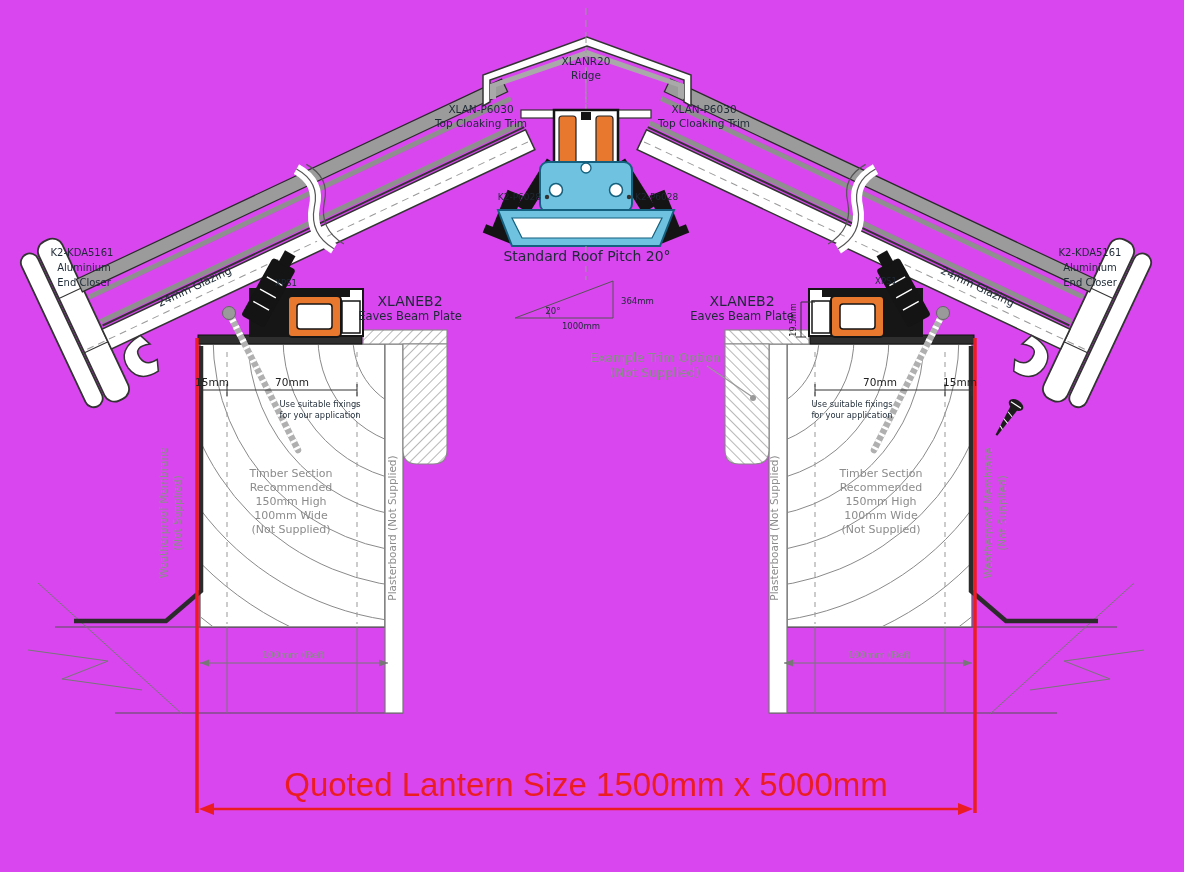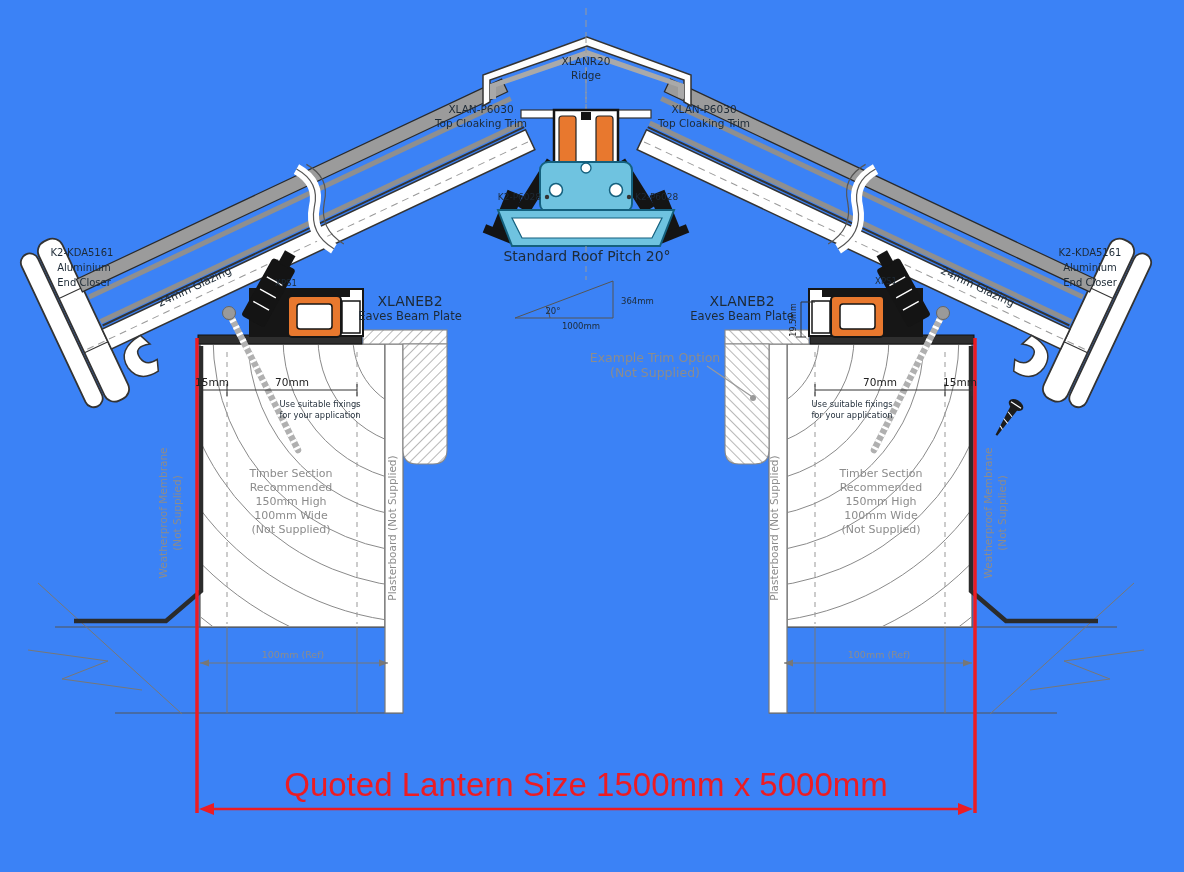--- a/index.html
+++ b/index.html
@@ -1,16 +1,16 @@
 <!DOCTYPE html>
 <html><head>
 <meta charset="utf-8">
 <style>
   html,body{margin:0;padding:0;background:#ffffff;}
-  .wrap{position:relative;width:1184px;height:872px;background:#3b82f6;overflow:hidden;}
+  .wrap{position:relative;width:1184px;height:872px;background:#d946ef;overflow:hidden;}
   svg{display:block;}
   .t{font-family:"DejaVu Sans","Liberation Sans",sans-serif;fill:#1d2a36;}
   .gy{fill:#8c8c8c;}
   .dk{fill:#222222;}
   .nb{fill:#26323e;}
   .mid{text-anchor:middle;}
   .red{font-family:"Liberation Sans",sans-serif;fill:#ec1c23;}
 </style>
 </head>
 <body>

